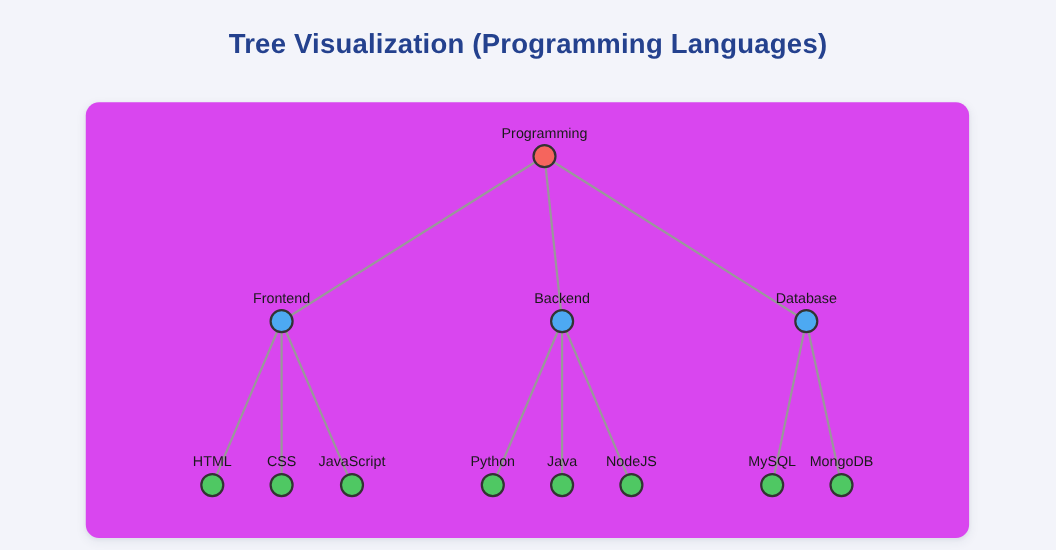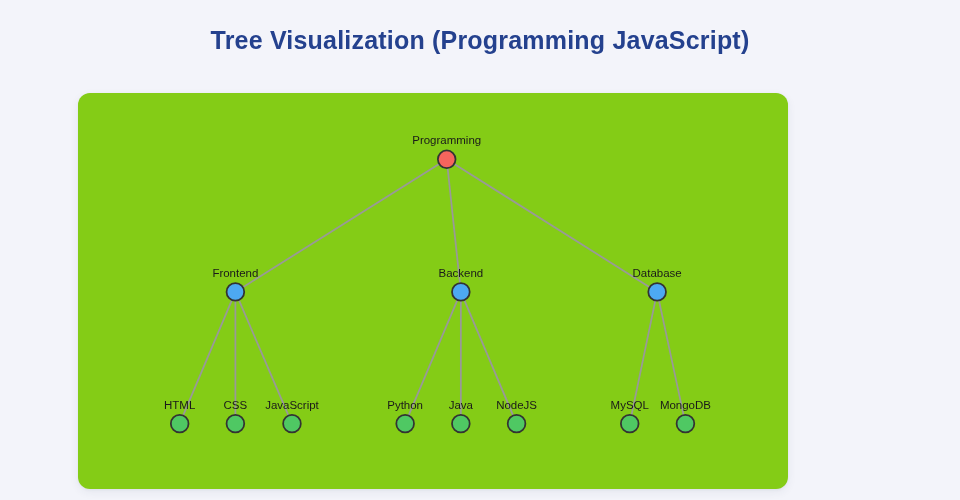--- a/index.html
+++ b/index.html
@@ -15,37 +15,37 @@
     font-size: 25px;
     font-weight: 700;
     color: #24418e;
     padding-top: 26px;
     letter-spacing: 0.2px;
   }
   .tree-card {
     position: absolute;
     left: 78px;
     top: 93px;
-    width: 710px;
+    width: 803px;
     height: 396px;
-    background: #84cc16;
+    background: #d946ef;
     border-radius: 12px;
     box-shadow: 0 3px 10px rgba(40, 50, 90, 0.07), 0 1px 3px rgba(40, 50, 90, 0.05);
   }
   .tree-card svg { display: block; width: 100%; height: 100%; }
   .node-label {
     font-family: "Liberation Sans", "DejaVu Sans", sans-serif;
     font-size: 13px;
     fill: #1a1a1a;
   }
 </style>
 </head>
 <body>
 
-<h1 class="page-title">Tree Visualization (Programming JavaScript)</h1>
+<h1 class="page-title">Tree Visualization (Programming Languages)</h1>
 
 <div class="tree-card">
   <svg viewBox="0 0 803 396" xmlns="http://www.w3.org/2000/svg">
     <g id="edges-layer">
         <line x1="417" y1="49" x2="178" y2="199" stroke="#999999" stroke-width="2"></line>
         <line x1="417" y1="49" x2="433" y2="199" stroke="#999999" stroke-width="2"></line>
         <line x1="417" y1="49" x2="655" y2="199" stroke="#999999" stroke-width="2"></line>
         <line x1="178" y1="199" x2="115" y2="348" stroke="#999999" stroke-width="2"></line>
         <line x1="178" y1="199" x2="178" y2="348" stroke="#999999" stroke-width="2"></line>
         <line x1="178" y1="199" x2="242" y2="348" stroke="#999999" stroke-width="2"></line>

